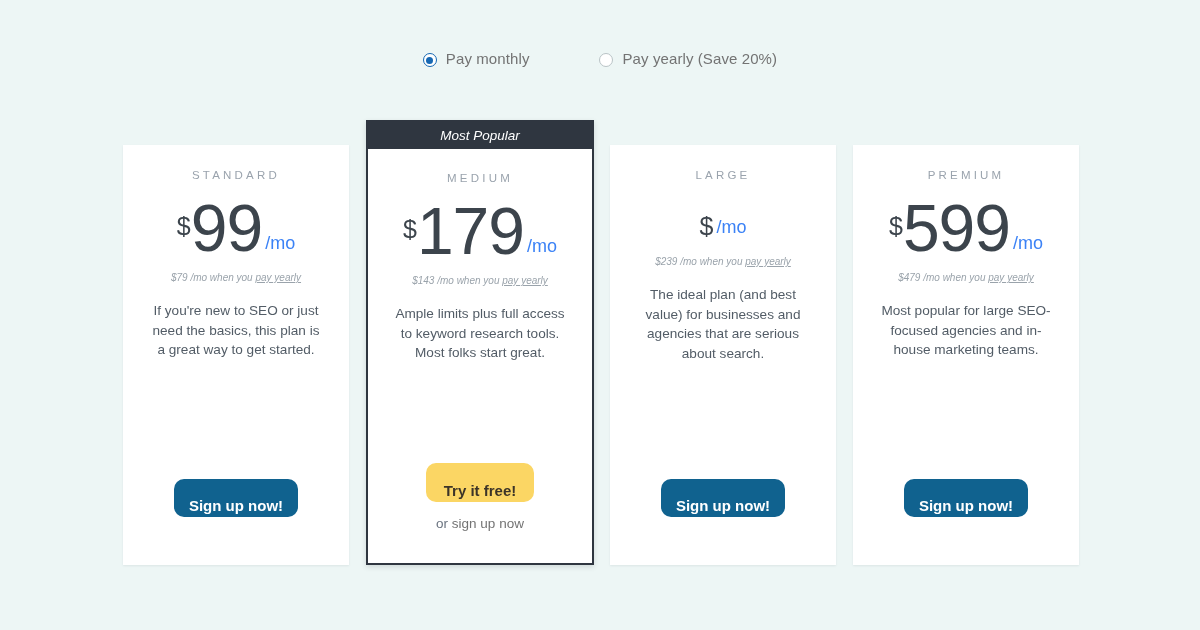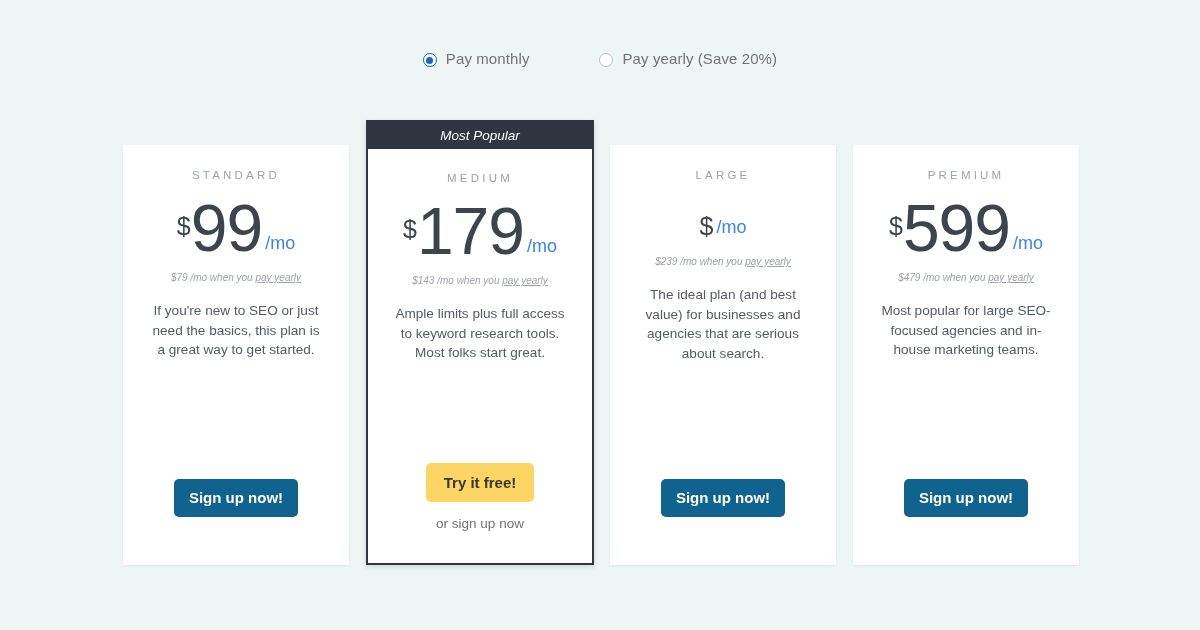--- a/index.html
+++ b/index.html
@@ -184,25 +184,25 @@
     flex-direction: column;
     align-items: center;
   }
   .card.c0 .cta-wrap,
   .card.c2 .cta-wrap,
   .card.c3 .cta-wrap { bottom: 48px; }
   .card.c1 .cta-wrap { bottom: 32px; }
 
   .btn {
     border: none;
-    border-radius: 5px;
+    border-radius: 10px;
     font-family: "Liberation Sans", sans-serif;
     font-weight: bold;
     cursor: pointer;
-    padding: 0;
+    padding: 8px;
     text-align: center;
   }
   .btn-primary {
     background: #10628f;
     color: #ffffff;
     font-size: 15px;
     width: 124px;
     height: 38px;
     line-height: 38px;
   }

